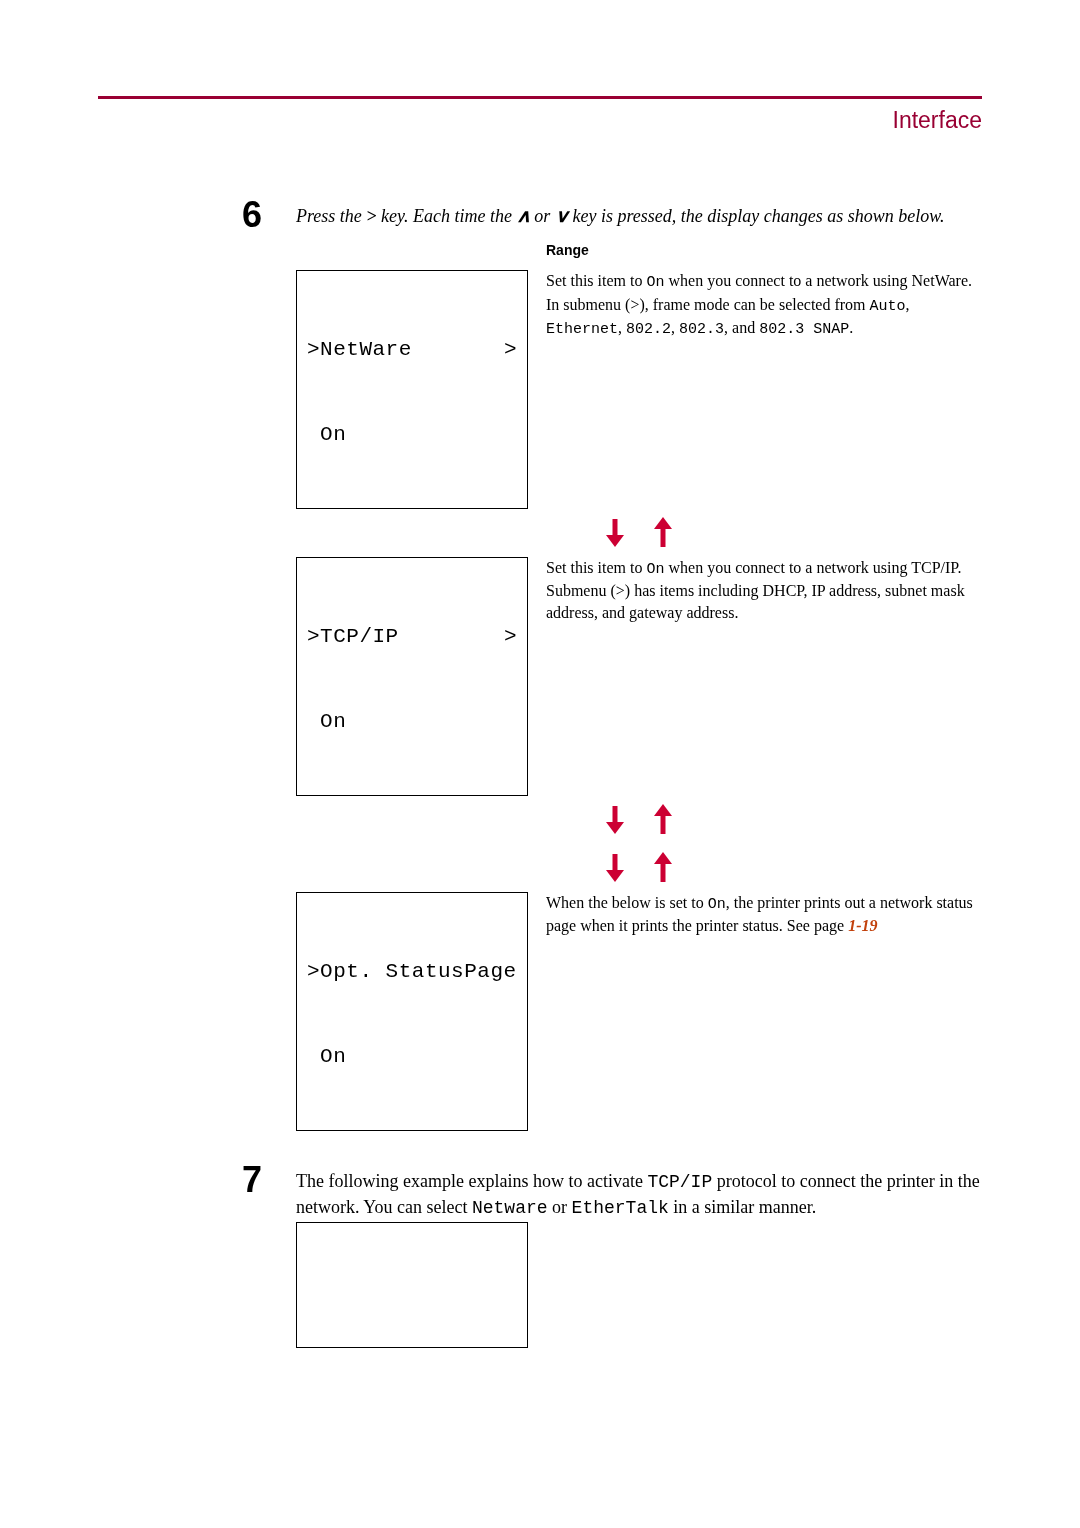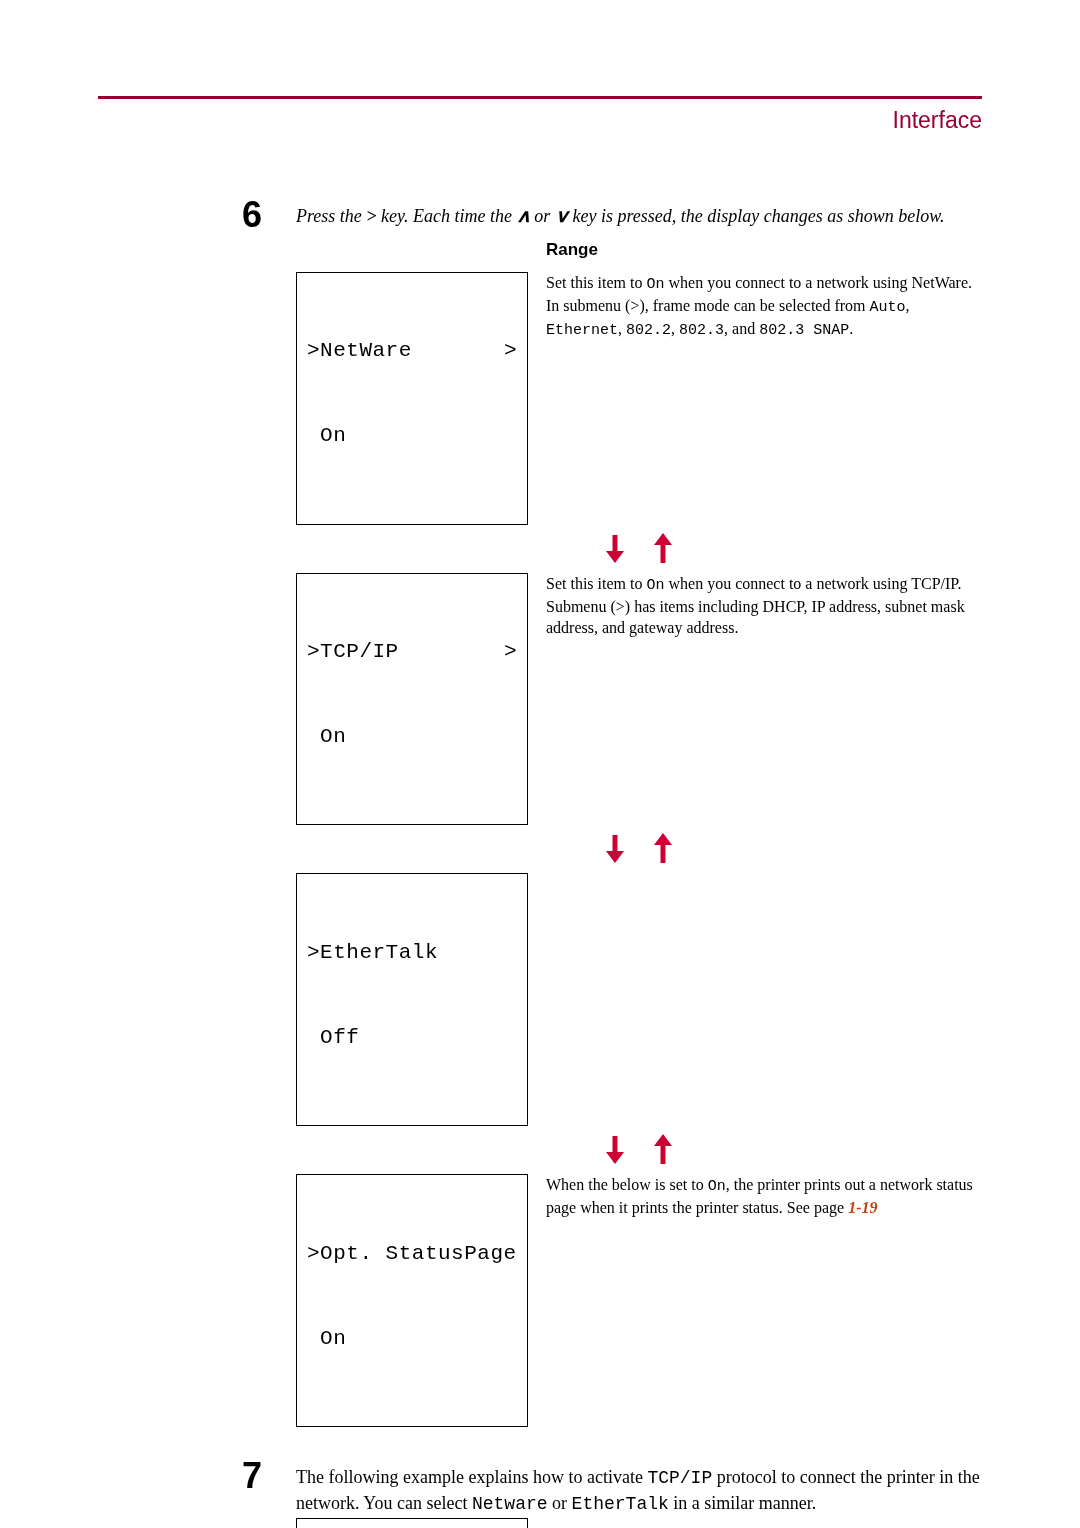--- a/index.html
+++ b/index.html
@@ -49,21 +49,21 @@
     font-weight: bold;
     font-size: 36px;
     color: #000;
   }
   .bold { font-weight: bold; }
   .mono { font-family: "Courier New", Courier, monospace; font-size: 18px; }
   .mono-sm { font-family: "Courier New", Courier, monospace; font-size: 15px; }
   .range-label {
     font-family: Arial, Helvetica, sans-serif;
     font-weight: bold;
-    font-size: 17px;
+    font-size: 14px;
   }
 
   .caret {
     font-family: Arial, sans-serif;
     font-weight: bold;
     display: inline-block;
     transform: scaleX(1.15);
   }
 
   
@@ -72,21 +72,21 @@
     gap: 18px;
     margin-top: 10px;
   }
   .col-lcd { width: 232px; flex: 0 0 232px; }
   .col-desc { flex: 1 1 auto; font-size: 16px; line-height: 1.35; }
 
   .lcd {
     border: 1.6px solid #000;
     width: 232px;
     box-sizing: border-box;
-    padding: 8px 10px 16px 10px;
+    padding: 8px 10px 2px 10px;
     font-family: "Courier New", Courier, monospace;
     font-size: 21px;
     line-height: 1.35;
     letter-spacing: 0.5px;
     white-space: pre;
     margin: 0;
     background: #fff;
   }
   .lcd-row1 { display: flex; justify-content: space-between; }
 
@@ -164,26 +164,20 @@
             <line x1="11" y1="2" x2="11" y2="20" stroke="#cc0033" stroke-width="5"></line>
             <polygon points="2,18 20,18 11,30" fill="#cc0033"></polygon>
           </svg>
         <svg width="22" height="30">
             <polygon points="2,12 20,12 11,0" fill="#cc0033"></polygon>
             <line x1="11" y1="10" x2="11" y2="30" stroke="#cc0033" stroke-width="5"></line>
           </svg>
       </div>
 
       <div class="grid">
-        <div class="col-lcd">
-          <div class="lcd">
-            <div class="lcd-row1"><span>&gt;EtherTalk</span><span></span></div>
-            <div> Off</div>
-          </div>
-        </div>
       </div>
 
       <div class="arrows-v">
         <svg width="22" height="30">
             <line x1="11" y1="2" x2="11" y2="20" stroke="#cc0033" stroke-width="5"></line>
             <polygon points="2,18 20,18 11,30" fill="#cc0033"></polygon>
           </svg>
         <svg width="22" height="30">
             <polygon points="2,12 20,12 11,0" fill="#cc0033"></polygon>
             <line x1="11" y1="10" x2="11" y2="30" stroke="#cc0033" stroke-width="5"></line>

